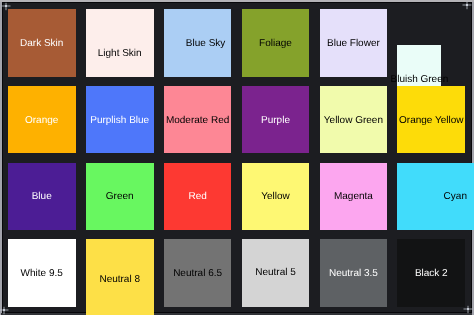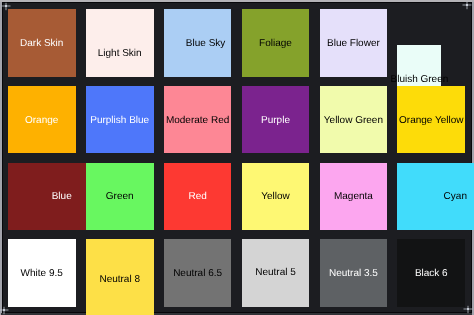--- a/index.html
+++ b/index.html
@@ -97,21 +97,21 @@
       </div>
       <div class="patch" style="left: 241.6px; top: 85.7px; width: 67.8px; height: 67.7px; background: rgb(123, 35, 142);">
         <span style="color: rgb(255, 255, 255); position: relative; top: 1px; filter: opacity(1);">Purple</span>
       </div>
       <div class="patch" style="left: 319.5px; top: 85.7px; width: 67.8px; height: 67.7px; background: rgb(241, 251, 172);">
         <span style="color: rgb(0, 0, 0); position: relative; top: 1px; filter: opacity(1);">Yellow Green</span>
       </div>
       <div class="patch" style="left: 397.4px; top: 85.7px; width: 67.8px; height: 67.7px; background: rgb(253, 220, 9);">
         <span style="color: rgb(0, 0, 0); position: relative; top: 1px; filter: opacity(1);">Orange Yellow</span>
       </div>
-      <div class="patch" style="left: 7.8px; top: 162.5px; width: 67.8px; height: 67.7px; background: #7f1d1d; padding-left: 20px;">
+      <div class="patch" style="left: 7.8px; top: 162.5px; width: 67.8px; height: 67.7px; background: #4c1d95;">
         <span style="color: rgb(255, 255, 255); position: relative; top: 1px; filter: opacity(1);">Blue</span>
       </div>
       <div class="patch" style="left: 85.8px; top: 162.5px; width: 67.8px; height: 67.7px; background: rgb(104, 247, 96);">
         <span style="color: rgb(0, 0, 0); position: relative; top: 1px; filter: opacity(1);">Green</span>
       </div>
       <div class="patch" style="left: 163.7px; top: 162.5px; width: 67.8px; height: 67.7px; background: rgb(253, 57, 50);">
         <span style="color: rgb(255, 255, 255); position: relative; top: 1px; filter: opacity(1);">Red</span>
       </div>
       <div class="patch" style="left: 241.6px; top: 162.5px; width: 67.8px; height: 67.7px; background: rgb(254, 248, 115);">
         <span style="color: rgb(0, 0, 0); position: relative; top: 1px; filter: opacity(1); text-align: center;">Yellow</span>
@@ -131,21 +131,21 @@
       <div class="patch" style="left: 163.7px; top: 239.3px; width: 67.8px; height: 67.7px; background: #737373;">
         <span style="color: rgb(0, 0, 0); position: relative; top: 1px; filter: opacity(1);">Neutral 6.5</span>
       </div>
       <div class="patch" style="left: 241.6px; top: 239.3px; width: 67.8px; height: 67.7px; background: rgb(212, 212, 212);">
         <span style="color: rgb(0, 0, 0); position: relative; top: 0; filter: opacity(1);">Neutral 5</span>
       </div>
       <div class="patch" style="left: 319.5px; top: 239.3px; width: 67.8px; height: 67.7px; background: rgb(94, 97, 100);">
         <span style="color: rgb(255, 255, 255); position: relative; top: 1px; filter: opacity(1);">Neutral 3.5</span>
       </div>
       <div class="patch" style="left: 397.4px; top: 239.3px; width: 67.8px; height: 67.7px; background: rgb(18, 19, 20);">
-        <span style="color: rgb(255, 255, 255); position: relative; top: 1px; filter: opacity(1);">Black 6</span>
+        <span style="color: rgb(255, 255, 255); position: relative; top: 1px; filter: opacity(1);">Black 2</span>
       </div>
     </div>
   <div id="crosses">
       <div class="cross" style="left: 0.5px; top: 1.2px; width: 10px; height: 10px;">
         <svg width="10" height="10" viewBox="0 0 10 10">
           <line x1="5" y1="1.8" x2="5" y2="9.2" stroke="#ccd2dc" stroke-width="1" opacity="0.72"></line>
           <line x1="0.5" y1="5" x2="9.5" y2="5" stroke="#ccd2dc" stroke-width="1" opacity="0.72"></line>
           <rect x="4" y="4" width="2" height="2" fill="#ccd2dc" opacity="0.95"></rect>
         </svg>
       </div>

